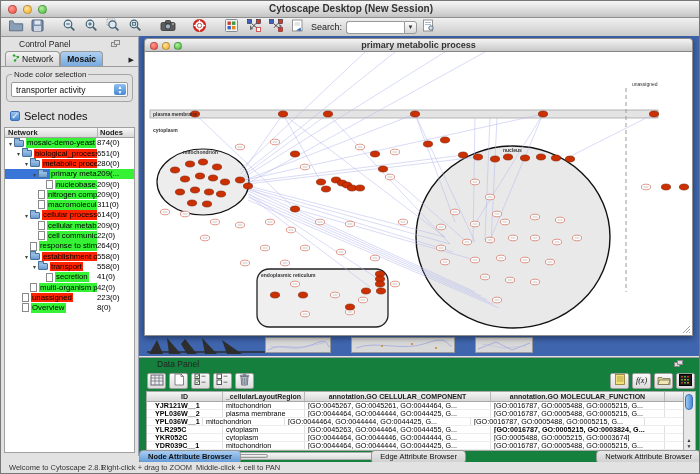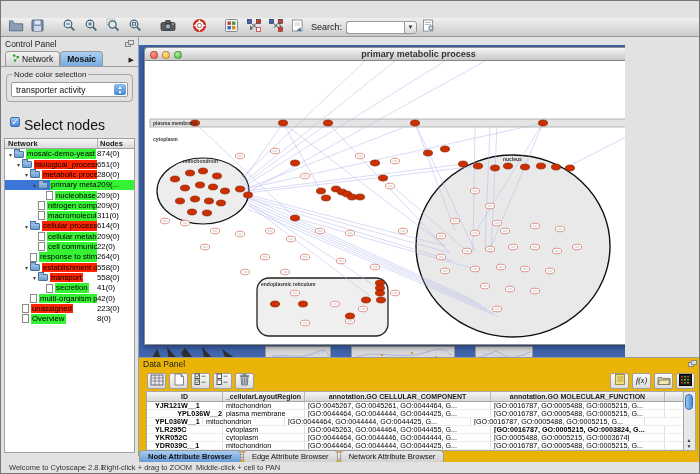--- a/index.html
+++ b/index.html
@@ -42,21 +42,21 @@
     background:linear-gradient(#fdfdfd,#d8d8d8); font-size:6px; color:#333;
     display:flex; align-items:center; justify-content:center;
   }
   
   .control-panel {
     position:absolute; left:0; top:36px; width:138px; height:419px;
     background:#e2e2e2; border-right:1px solid #97a0b4;
     display:flex; flex-direction:column;
   }
   .panel-header {
-    height:13px; display:flex; align-items:center; padding:0 4px;
+    height:13px; display:flex; align-items:center; padding:0 18px;
     font-size:8.5px; color:#222;
   }
   .float-icon { margin-left:auto; width:9px; height:8px; position:relative; }
   .float-icon i { position:absolute; width:6px; height:5px; border:1px solid #888; background:#ddd; display:block;}
   .float-icon i:first-child { left:0; top:2px; }
   .float-icon i:last-child { left:3px; top:0; }
   .cp-tabs { height:17px; display:flex; align-items:flex-end; padding:0 4px; border-bottom:1px solid #9b9b9b; }
   .cp-tab {
     height:15px; display:flex; align-items:center; justify-content:center; gap:2px;
     font-size:8.5px; color:#111; border:1px solid #999; border-bottom:none;
@@ -82,21 +82,21 @@
     position:absolute; right:1px; top:1px; width:12px; height:11px; border-radius:2px;
     background:linear-gradient(#8fc1f0,#4787d2); color:#fff; font-size:5px; line-height:5px;
     display:flex; flex-direction:column; align-items:center; justify-content:center;
   }
   .checkbox-row { display:flex; align-items:center; gap:4px; margin:6px 0 5px 9px; }
   .checkbox {
     width:10px; height:10px; border-radius:2px; border:1px solid #3a6fb5;
     background:linear-gradient(#9cc5ef,#4787d2); color:#fff; font-size:9px; line-height:9px;
     text-align:center; font-weight:bold;
   }
-  .checkbox-label { font-size:14px; color:#111;margin-top:7px; }
+  .checkbox-label { font-size:11px; color:#111; }
   .tree-header {
     margin:0 3px; height:11px; display:flex; border:1px solid #a0a0a0;
     background:linear-gradient(#f7f7f7,#d9d9d9); font-size:7.5px; font-weight:bold; color:#222;
   }
   .tree-header .c1 { flex:1; padding-left:3px; border-right:1px solid #b5b5b5; line-height:10px;}
   .tree-header .c2 { width:36px; padding-left:2px; line-height:10px;}
   .tree-body {
     margin:0 3px 3px 3px; flex:1; background:#fff; border:1px solid #a0a0a0; border-top:none;
     overflow:hidden; position:relative;
   }
@@ -106,40 +106,40 @@
   .tri { width:7px; flex:none; font-size:6px; color:#444; text-align:center; }
   .ic-folder { width:10px; height:7px; flex:none; background:linear-gradient(#9dc2e8,#6b9ccf); border:1px solid #4a7299; border-radius:1px; position:relative; margin-right:2px;}
   .ic-folder::before { content:''; position:absolute; top:-3px; left:-1px; width:4px; height:2px; background:#8ab4dd; border:1px solid #4a7299; border-bottom:none; border-radius:1px 1px 0 0;}
   .ic-file { width:7px; height:9px; flex:none; background:#fff; border:1px solid #8a8a8a; margin-right:2px;}
   .chip { padding:0 1px; line-height:9.5px; overflow:hidden; max-width:78px; }
   .chip.green { background:#35f235; }
   .chip.red { background:#ff2400; }
   .cnt { margin-left:auto; width:37px; flex:none; line-height:9.5px; }
   .cnt.green { background:#35f235; }
   
-  .desktop { position:absolute; left:138px; top:44px; width:486px; height:320px; background:#3f65ae; overflow:hidden; }
+  .desktop { position:absolute; left:138px; top:35px; width:562px; height:320px; background:#3f65ae; overflow:hidden; }
   .behind-strip { position:absolute; left:0; top:300px; width:562px; height:20px; }
   .bw { position:absolute; top:1px; height:16px; background:#d9d9d9; border:1px solid #9a9a9a; overflow:hidden;}
   .bw svg { display:block; }
   .dark-shape { position:absolute; left:8px; top:0; }
   .net-window { position:absolute; left:5px; top:2px; width:549px; height:298px; box-shadow:0 2px 6px rgba(0,0,0,.45); }
   .net-titlebar {
     height:14px; background:linear-gradient(#f4f4f4,#c8c8c8);
     border:1px solid #8e8e8e; border-bottom:1px solid #858585; border-radius:4px 4px 0 0;
     text-align:center; font-size:9px; font-weight:bold; color:#333; line-height:13px; position:relative;
   }
   .net-lights { position:absolute; left:5px; top:3px; display:flex; gap:4px; }
   .net-lights .light { width:8px; height:8px; }
   .net-canvas { width:549px; height:284px; background:#fff; border:1px solid #8e8e8e; border-top:none; position:relative; }
   .net-canvas svg { display:block; }
   .resize-grip { position:absolute; right:1px; bottom:1px; width:9px; height:9px; }
   
   .data-panel {
     position:absolute; left:138px; top:356px; width:562px; height:107px;
-    background:#eab308; border-top:1px solid #9a9a9a;
+    background:#15803d; border-top:1px solid #9a9a9a;
     display:flex; flex-direction:column;
   }
   .dp-toolbar { height:20px; display:flex; align-items:center; padding:1px 6px 0 8px; gap:3px; }
   .dp-btn {
     width:19px; height:16px; border:1px solid #9f9f9f; border-radius:2px;
     background:linear-gradient(#fafafa,#dcdcdc);
     display:flex; align-items:center; justify-content:center;
   }
   .dp-spacer { flex:1; }
   .dp-table-wrap { display:flex; margin:1px 5px 0 7px; flex:1; }
@@ -148,39 +148,47 @@
   .dp-th { font-size:7px; font-weight:bold; color:#222; text-align:center; border-right:1px solid #b8b8b8; line-height:10px; overflow:hidden; white-space:nowrap; }
   .dp-row { display:flex; height:8px; border-bottom:1px solid #ededed; }
   .dp-td { font-size:7.2px; color:#000; padding-left:3px; border-right:1px solid #e0e0e0; line-height:8px; overflow:hidden; white-space:nowrap; }
   .dp-td.bold { font-weight:bold;padding-left:8px; }
   .vscroll { width:12px; border:1px solid #a8a8a8; border-left:none; background:#e8e8e8; position:relative; }
   .vthumb { position:absolute; left:1px; top:2px; width:8px; height:16px; border-radius:4px; background:linear-gradient(90deg,#9cc8f2,#4a8bd8); border:1px solid #3a6fb5;}
   .varrows { position:absolute; left:0; bottom:1px; width:10px; text-align:center; font-size:5px; color:#333; line-height:6px;}
   .dp-bottom { height:14px; position:relative; }
   .hscroll { position:absolute; left:7px; top:1px; width:272px; height:8px; border:1px solid #aaa; border-radius:4px; background:linear-gradient(#f4f4f4,#ddd); }
   .hthumb { position:absolute; left:1px; top:1px; width:120px; height:4px; border-radius:3px; background:linear-gradient(#fff,#c9c9c9); border:1px solid #999;}
-  .dp-tabs { position:absolute; left:0; right:12px; bottom:0; display:flex; justify-content:flex-start; gap:2px; }
+  .dp-tabs { position:absolute; left:0; right:0; bottom:0; display:flex; justify-content:space-between; gap:2px; }
   .dp-tab {
     font-size:7.5px; color:#111; padding:1px 8px 2px 8px; border:1px solid #999;
     border-radius:4px; background:linear-gradient(#e9e9e9,#cfcfcf);
   }
   .dp-tab.selected { background:linear-gradient(#a8cdf2,#6098d6); font-weight:bold; }
   
   .statusbar {
     position:absolute; left:0; bottom:0; width:700px; height:11px; background:#e2e2e2;
     font-size:7.5px; color:#333;
   }
   .statusbar span { position:absolute; top:1px; }
   .st-left { left:8px; } .st-mid { left:100px; } .st-right { left:195px; }
 </style>
 </head>
 <body>
 
 <div class="app">
 
+  <div class="titlebar">
+    <div class="lights">
+      <div class="light red"></div>
+      <div class="light yellow"></div>
+      <div class="light green"></div>
+    </div>
+    <span>Cytoscape Desktop (New Session)</span>
+  </div>
 
   <div class="toolbar">
     <div class="tb-btn">
         <span><svg width="16" height="15" viewBox="0 0 16 15">
             <path d="M1.5 4.5 h4 l1.2 1.3 h8 v7 h-13.2 z" fill="#8aa0b8" stroke="#55687e" stroke-width="0.9"></path>
             <path d="M1.5 4.5 v-1.6 h3.2 l1 1.6" fill="#a9bccd" stroke="#55687e" stroke-width="0.9"></path>
           </svg></span>
       </div>
     <div class="tb-btn">
         <span><svg width="15" height="15" viewBox="0 0 15 15">
@@ -798,21 +806,21 @@
             <span class="dp-th" style="width: 174px;">annotation.GO MOLECULAR_FUNCTION</span>
           </div>
         <div id="dp-tbody">
             <div class="dp-row">
               <span class="dp-td bold" style="width: 76px;">YJR121W__1</span>
               <span class="dp-td" style="width: 82px;">mitochondrion</span>
               <span class="dp-td" style="width: 186px;">[GO:0045267, GO:0045261, GO:0044464, G...</span>
               <span class="dp-td" style="width: 174px;">[GO:0016787, GO:0005488, GO:0005215, G...</span>
             </div>
             <div class="dp-row">
-              <span class="dp-td bold" style="width: 76px; text-align: right;">YPL036W__2</span>
+              <span class="dp-td bold" style="width: 76px;">YPL036W__2</span>
               <span class="dp-td" style="width: 82px;">plasma membrane</span>
               <span class="dp-td" style="width: 186px;">[GO:0044464, GO:0044444, GO:0044425, G...</span>
               <span class="dp-td" style="width: 174px;">[GO:0016787, GO:0005488, GO:0005215, G...</span>
             </div>
             <div class="dp-row">
               <span class="dp-td bold" style="width: 56px;">YPL036W__1</span>
               <span class="dp-td" style="width: 82px;">mitochondrion</span>
               <span class="dp-td" style="width: 186px;">[GO:0044464, GO:0044444, GO:0044425, G...</span>
               <span class="dp-td" style="width: 174px;">[GO:0016787, GO:0005488, GO:0005215, G...</span>
             </div>

